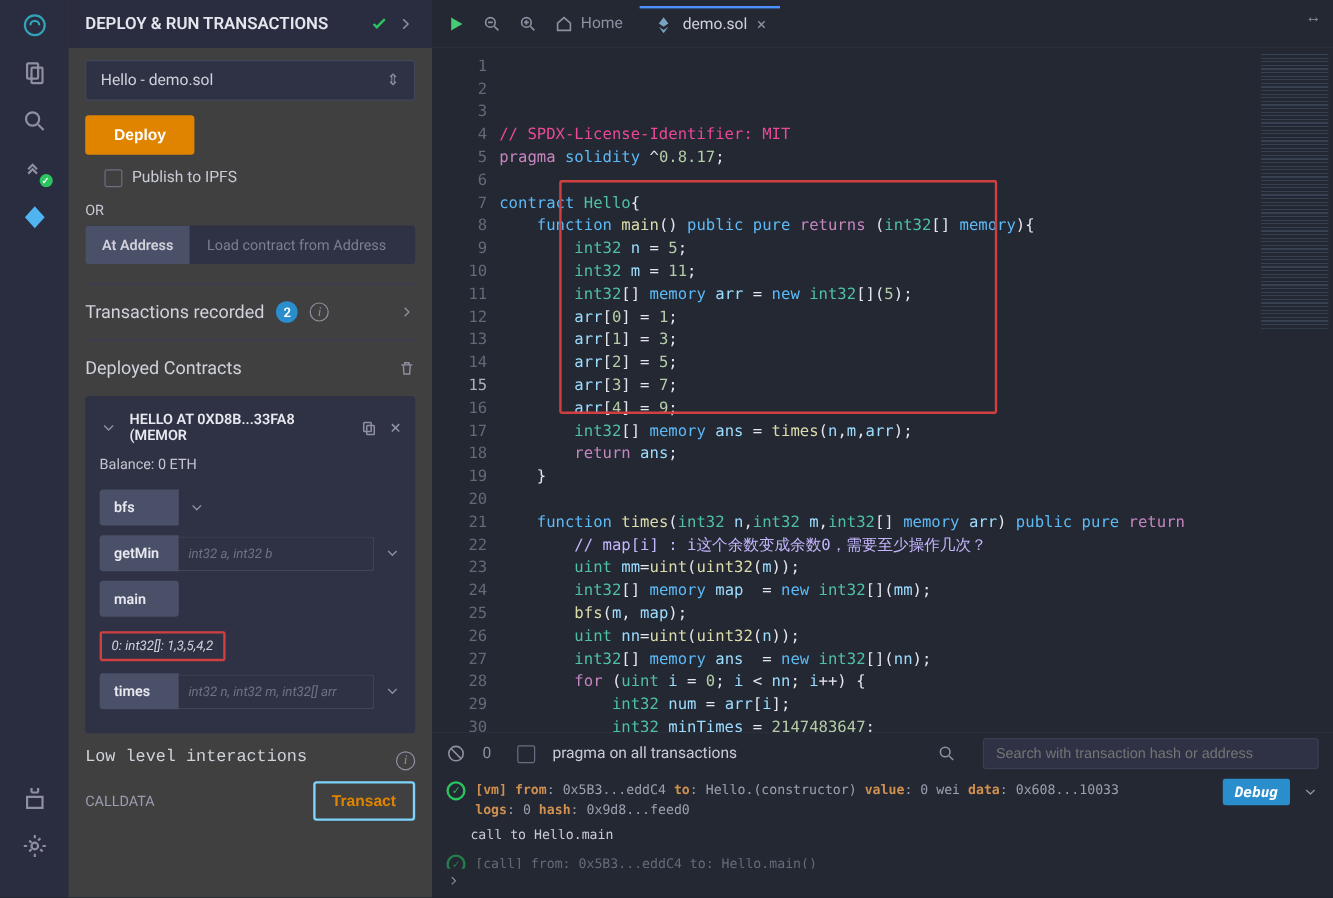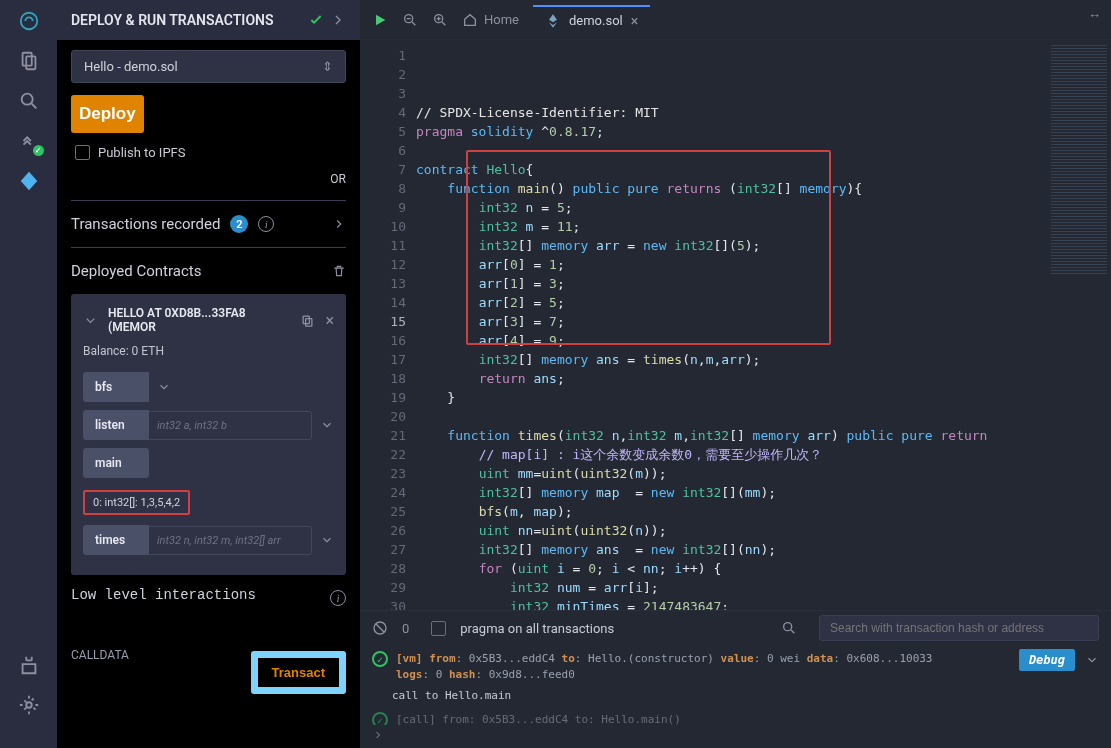--- a/index.html
+++ b/index.html
@@ -37,21 +37,21 @@
   bottom: -4px; right: -4px;
   width: 11px; height: 11px;
   background: #2bc461;
   border-radius: 50%;
   display: flex; align-items: center; justify-content: center;
   color: white; font-size: 8px; font-weight: bold;
 }
 .spacer { flex: 1; }
 .side-panel {
   width: 303px;
-  background: #000000;
+  background: #404040;
   display: flex;
   flex-direction: column;
   overflow: hidden;
 }
 .panel-header {
   display: flex;
   align-items: center;
   padding: 12px 14px;
   background: #2a2c3f;
   color: #e4e6ed;
@@ -72,47 +72,46 @@
   padding: 8px 12px;
   color: #d0d2dc;
   display: flex;
   align-items: center;
   margin-bottom: 12px;
 }
 .select-box .sel-arrows { color: #8e90a1; }
 .btn {
   display: inline-block;
   border: none;
-  padding: 9px 8px;
+  padding: 9px 24px;
   border-radius: 3px;
   font-weight: 600;
-  font-size: 17px;
+  font-size: 13px;
   cursor: pointer;
 }
 .btn-orange { background: #e08400; color: #fff; }
 .btn-orange-outline {
   background: transparent;
   color: #e08400;
-  border: 7px solid #7dd3fc;
-  margin-top: 36px;
+  border: 2px solid #7dd3fc;
 }
 .checkbox-row {
   display: flex;
   align-items: center;
   color: #c9cbd5;
-  margin: 12px 4px;
+  margin: 12px 16px;
   gap: 8px;
 }
 .checkbox-empty {
   width: 15px; height: 15px;
   border: 1px solid #6a6e82;
   border-radius: 2px;
 }
 .or-text {
-  text-align: right;
+  text-align: left;
   color: #c9cbd5;
   font-size: 12px;
   margin: 6px 0;
 }
 .pill-row {
   display: flex;
   background: #2e3244;
   border-radius: 3px;
   overflow: hidden;
   margin-bottom: 16px;
@@ -214,20 +213,21 @@
 }
 .fn-chev { color: #8e90a1; margin-left: 8px; width: 14px; }
 .main-result {
   border: 2px solid #d04040;
   border-radius: 2px;
   color: #cdd4dc;
   font-size: 11px;
   padding: 4px 8px;
   margin: 4px 0 10px 0;
   display: inline-block;
+  font-style: italic;
 }
 .lowlevel-title {
   color: #d0d2dc;
   font-size: 14px;
   margin-bottom: 6px;
   font-family: Liberation Mono, monospace;
 }
 .lowlevel-row {
   display: flex;
   align-items: center;
@@ -284,21 +284,21 @@
 .code {
   flex: 1;
   font-family: "Menlo", "Consolas", monospace;
   font-size: 13px;
   line-height: 19px;
   padding: 6px 0;
   white-space: pre;
   position: relative;
 }
 .code .cl { color: #e4e6ed; }
-.c-comment { color: #e5e5e5; }
+.c-comment { color: #ec4899; }
 .c-kw { color: #c586c0; }
 .c-kw2 { color: #5cbaf7; }
 .c-type { color: #4fc1a1; }
 .c-fn { color: #dcdcaa; }
 .c-num { color: #b5cea8; }
 .c-id { color: #9cdcfe; }
 .c-cn { color: #c4b5fd; }
 .red-box {
   position: absolute;
   left: 50px;
@@ -456,20 +456,24 @@
     <div class="select-box">
       <span style="flex:1">Hello - demo.sol</span>
       <span class="sel-arrows">⇕</span>
     </div>
     <button class="btn btn-orange">Deploy</button>
     <div class="checkbox-row">
       <span class="checkbox-empty"></span>
       <span>Publish to IPFS</span>
     </div>
     <div class="or-text">OR</div>
+    <div class="pill-row">
+      <div class="pill active">At Address</div>
+      <div class="pill input">Load contract from Address</div>
+    </div>
 
     <div class="section">
       <div class="section-header">
         <span class="section-title">Transactions recorded</span>
         <span class="badge-circle">2</span>
         <span class="info-icon">i</span>
         <span style="flex:1"></span>
         <svg class="chev" width="14" height="14" viewBox="0 0 24 24" stroke="currentColor" stroke-width="2" fill="none">
             <path d="M9 6l6 6-6 6"></path>
           </svg>
@@ -498,21 +502,21 @@
         </div>
         <div class="contract-sub">Balance: 0 ETH</div>
 
         <div class="fn-row">
           <div class="fn-btn">bfs</div>
           <svg class="fn-chev" viewBox="0 0 24 24" stroke="currentColor" stroke-width="2" fill="none">
               <path d="M6 9l6 6 6-6"></path>
             </svg>
         </div>
         <div class="fn-row">
-          <div class="fn-btn">listen</div>
+          <div class="fn-btn">getMin</div>
           <div class="fn-args">int32 a, int32 b</div>
           <svg class="fn-chev" viewBox="0 0 24 24" stroke="currentColor" stroke-width="2" fill="none">
               <path d="M6 9l6 6 6-6"></path>
             </svg>
         </div>
         <div class="fn-row">
           <div class="fn-btn full">main</div>
         </div>
         <div class="main-result">0: int32[]: 1,3,5,4,2</div>
         <div class="fn-row">

